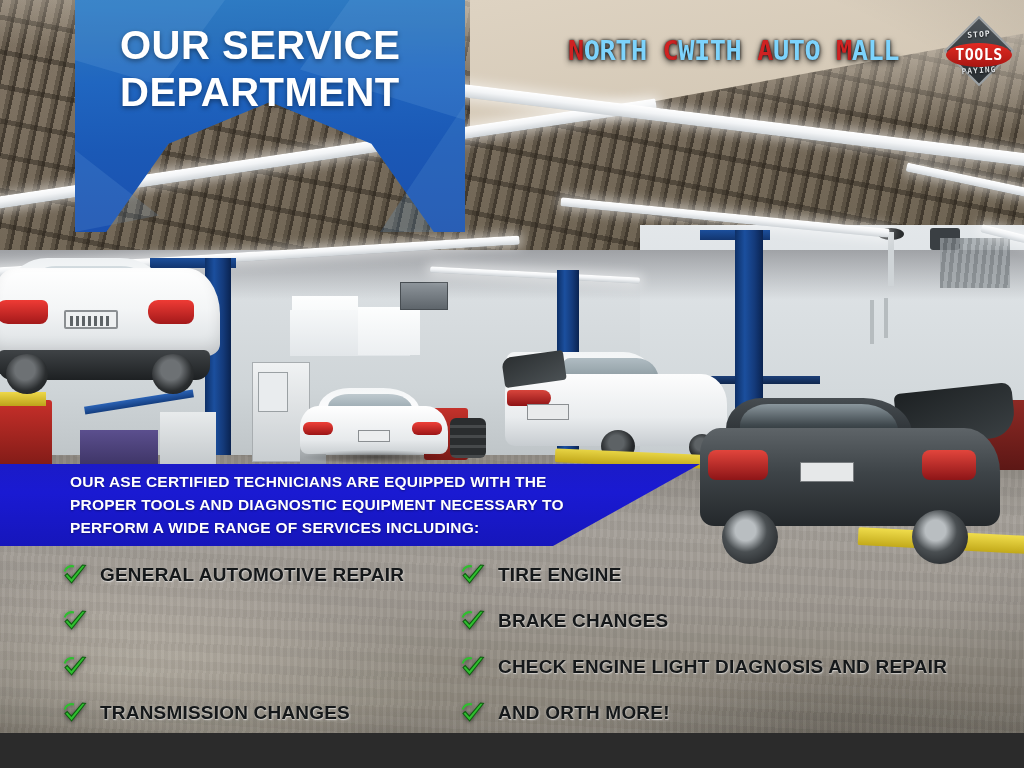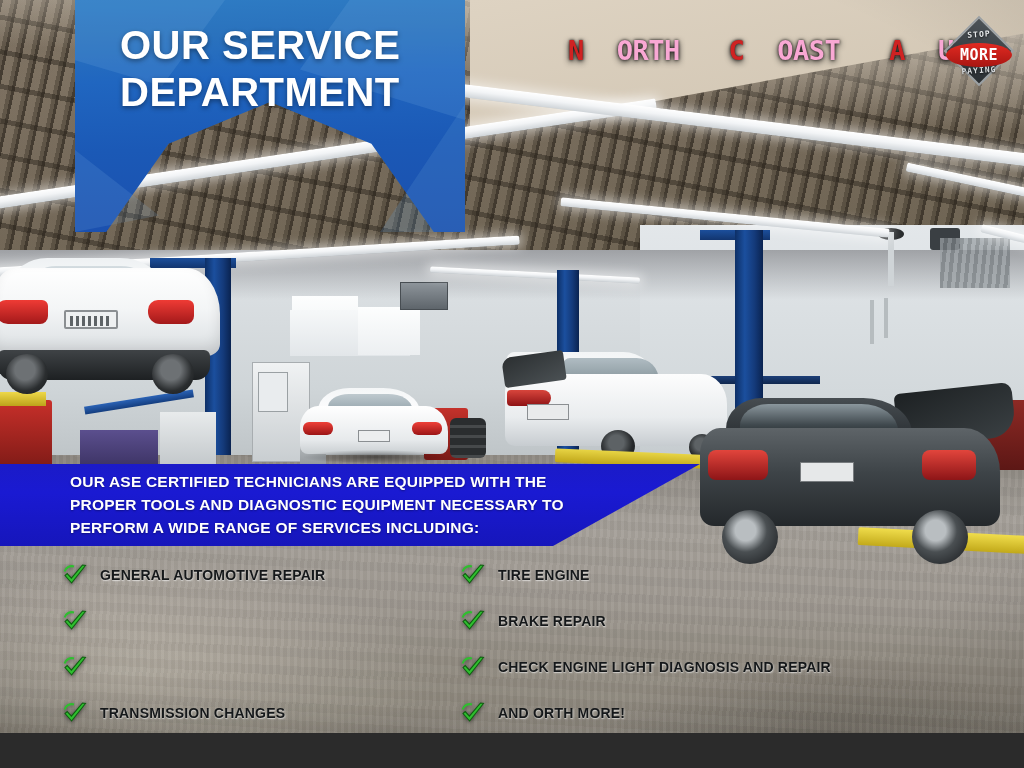--- a/index.html
+++ b/index.html
@@ -351,21 +351,21 @@
     display:flex; align-items:center; height:44px;
   }
   .logo-text {
     font-family: "DejaVu Sans Mono", monospace;
     font-weight:700; font-size:27px; letter-spacing:-0.5px;
     white-space:nowrap;
     text-shadow: 0 2px 6px rgba(0,0,0,.85), 0 0 3px rgba(0,0,0,.9);
     line-height:1;
   }
   .logo-text .cap { color:#cf2222; }
-  .logo-text .rest { color:#f9a8d4;margin-left:33px; }
+  .logo-text .rest { color:#7dd3fc; }
 
   .badge {
     position:absolute; left:946px; top:24px; width:66px; height:62px;
   }
   .badge .diamond {
     position:absolute; left:8px; top:2px; width:50px; height:50px;
     background: linear-gradient(150deg,#4c5358,#2a2f33);
     border:2px solid #9aa0a4;
     transform: rotate(45deg);
   }
@@ -416,21 +416,21 @@
   .svc-item {
     display:flex; align-items:center; height:46px; gap:12px;
   }
   .svc-check {
     width:26px; height:26px; flex:0 0 26px;
     position:relative;
   }
   .svc-check svg { display:block; width:26px; height:26px;
     filter: drop-shadow(0 1px 2px rgba(0,0,0,.55)); }
   .svc-label {
-    color:#15181a; font-weight:700; font-size:14px; letter-spacing:.2px;
+    color:#15181a; font-weight:700; font-size:19px; letter-spacing:.2px;
     white-space:nowrap;
     text-shadow: 1px 1px 2px rgba(255,255,255,.45), 0 1px 0 rgba(255,255,255,.30);
   }
 </style>
 </head>
 <body>
 
 <div id="stage">
 
   <div class="photo">
@@ -546,29 +546,29 @@
   <div class="facet f3"></div>
   <div class="facet f4"></div>
 
   <div class="header-title">
     <span class="l2line">OUR SERVICE</span>
     <span class="l2line">DEPARTMENT</span>
   </div>
 
   <div class="logo-wrap">
     <div class="logo-text">
-      <span><span class="cap">N</span><span class="rest">ORTH</span></span><span class="rest">&nbsp;</span><span><span class="cap">C</span><span class="rest">OAST</span></span><span class="rest">&nbsp;</span><span><span class="cap">A</span><span class="rest">UTO</span></span><span class="rest">&nbsp;</span><span><span class="cap">M</span><span class="rest">ALL</span></span>
+      <span><span class="cap">N</span><span class="rest">ORTH</span></span><span class="rest">&nbsp;</span><span><span class="cap">C</span><span class="rest">WITH</span></span><span class="rest">&nbsp;</span><span><span class="cap">A</span><span class="rest">UTO</span></span><span class="rest">&nbsp;</span><span><span class="cap">M</span><span class="rest">ALL</span></span>
     </div>
   </div>
 
   <div class="badge">
     <div class="diamond"></div>
     <div class="b-stop">STOP</div>
     <div class="oval"></div>
-    <div class="b-over">MORE</div>
+    <div class="b-over">TOOLS</div>
     <div class="b-pay">PAYING</div>
   </div>
 
   <div class="banner"></div>
   <div class="banner-text">OUR ASE CERTIFIED TECHNICIANS ARE EQUIPPED WITH THE PROPER TOOLS AND DIAGNOSTIC EQUIPMENT NECESSARY TO PERFORM A WIDE RANGE OF SERVICES INCLUDING:</div>
 
   <div class="lists">
     <div class="col col-left" id="col-left">
         <div class="svc-item">
           <span class="svc-check">
@@ -615,21 +615,21 @@
           </span>
           <span class="svc-label">TIRE ENGINE</span>
         </div>
         <div class="svc-item">
           <span class="svc-check">
             <svg viewBox="0 0 26 26" aria-hidden="true">
               <path d="M3 13.5 L9.6 21 L23.5 3.5 L20.5 3 L9.4 16.2 L5.2 11.6 Z" fill="#2fbf2f" stroke="#0f5f10" stroke-width="1.1"></path>
               <path d="M2.6 9.5 A7.6 7.6 0 0 1 12 4.4" fill="none" stroke="#2fbf2f" stroke-width="2.1"></path>
             </svg>
           </span>
-          <span class="svc-label">BRAKE REPAIR</span>
+          <span class="svc-label">BRAKE CHANGES</span>
         </div>
         <div class="svc-item">
           <span class="svc-check">
             <svg viewBox="0 0 26 26" aria-hidden="true">
               <path d="M3 13.5 L9.6 21 L23.5 3.5 L20.5 3 L9.4 16.2 L5.2 11.6 Z" fill="#2fbf2f" stroke="#0f5f10" stroke-width="1.1"></path>
               <path d="M2.6 9.5 A7.6 7.6 0 0 1 12 4.4" fill="none" stroke="#2fbf2f" stroke-width="2.1"></path>
             </svg>
           </span>
           <span class="svc-label">CHECK ENGINE LIGHT DIAGNOSIS AND REPAIR</span>
         </div>

